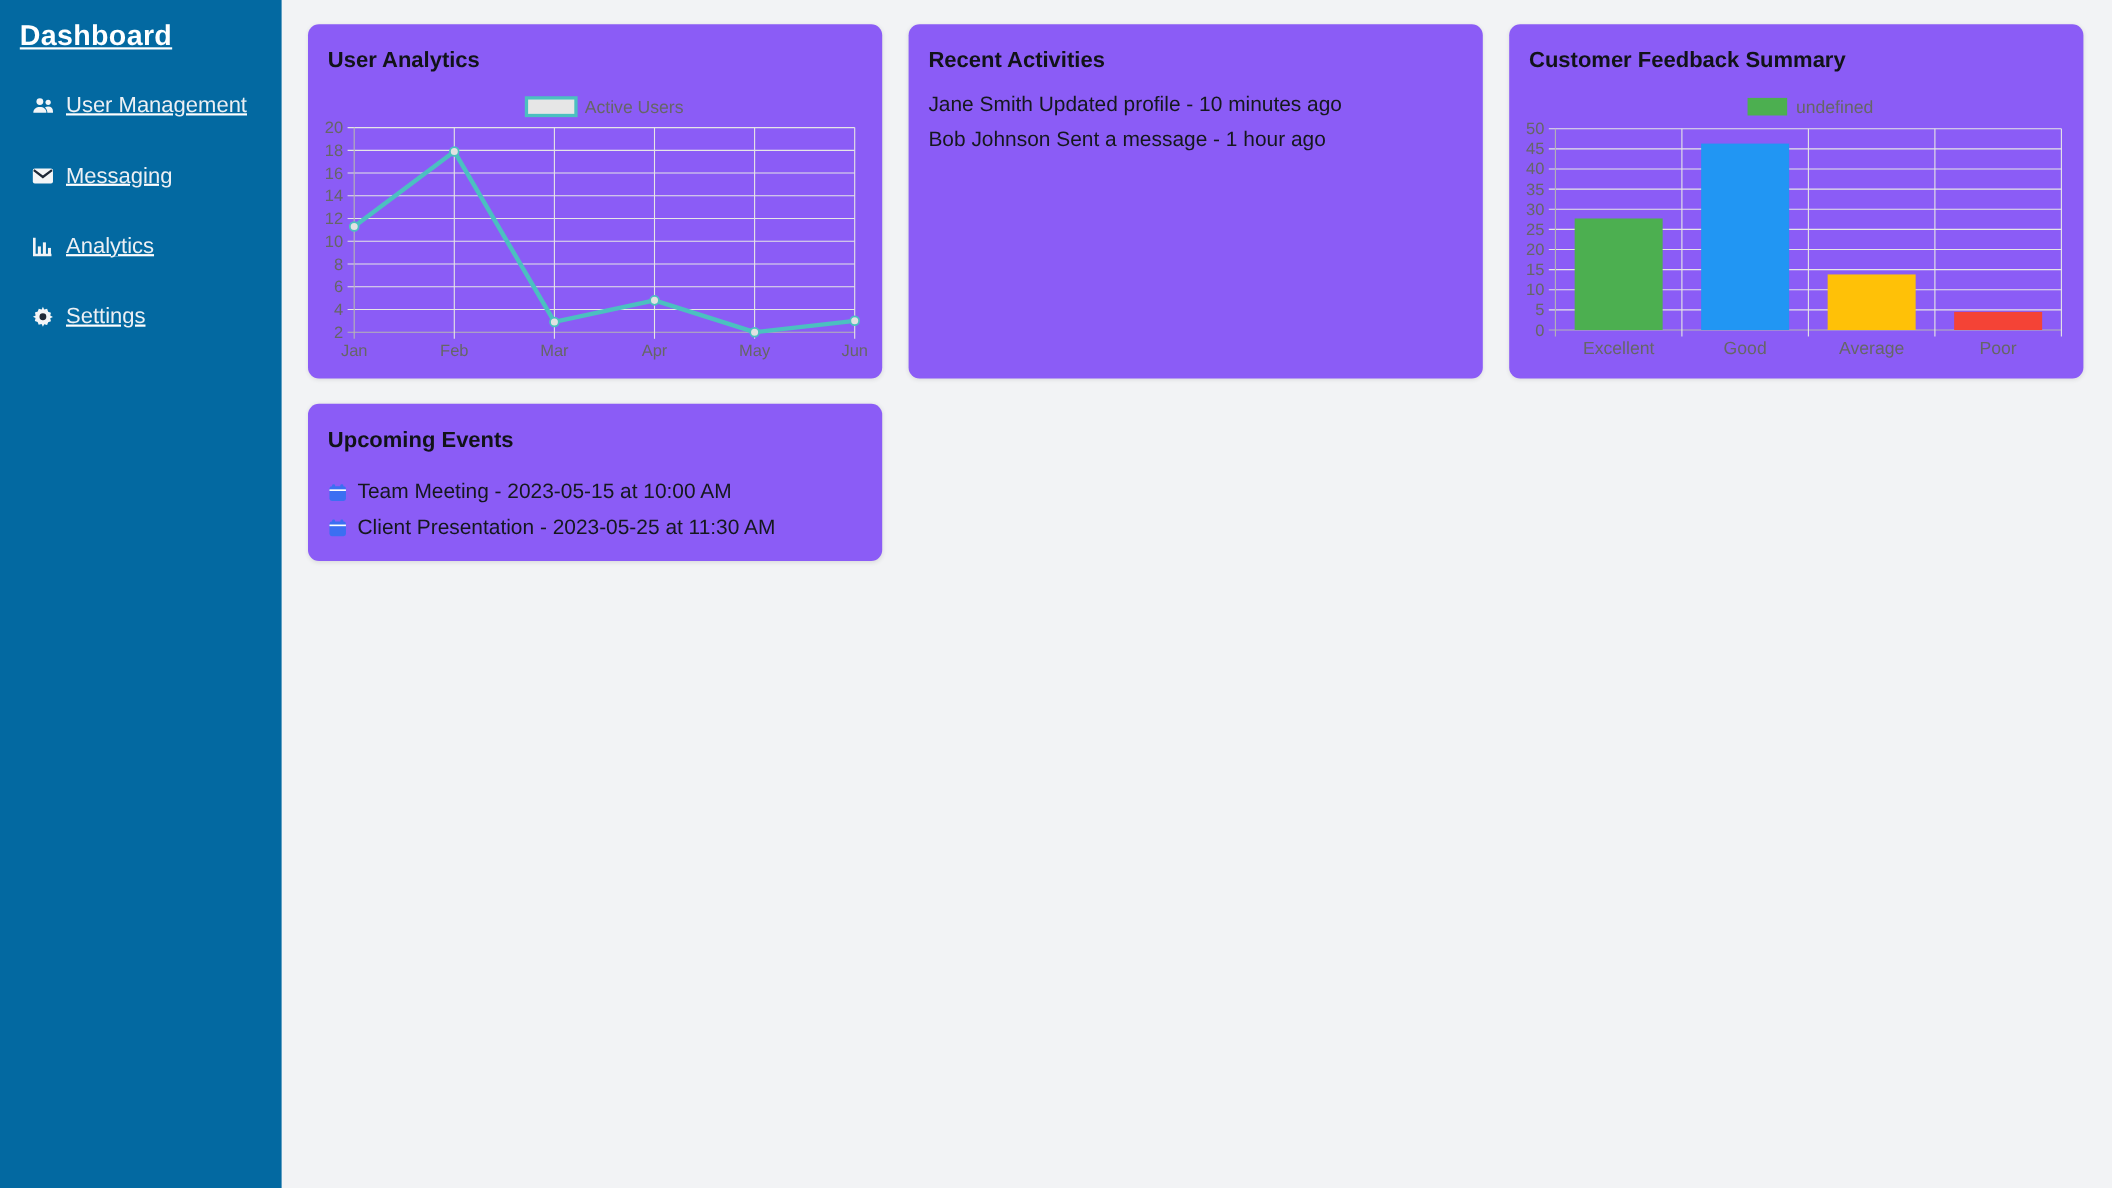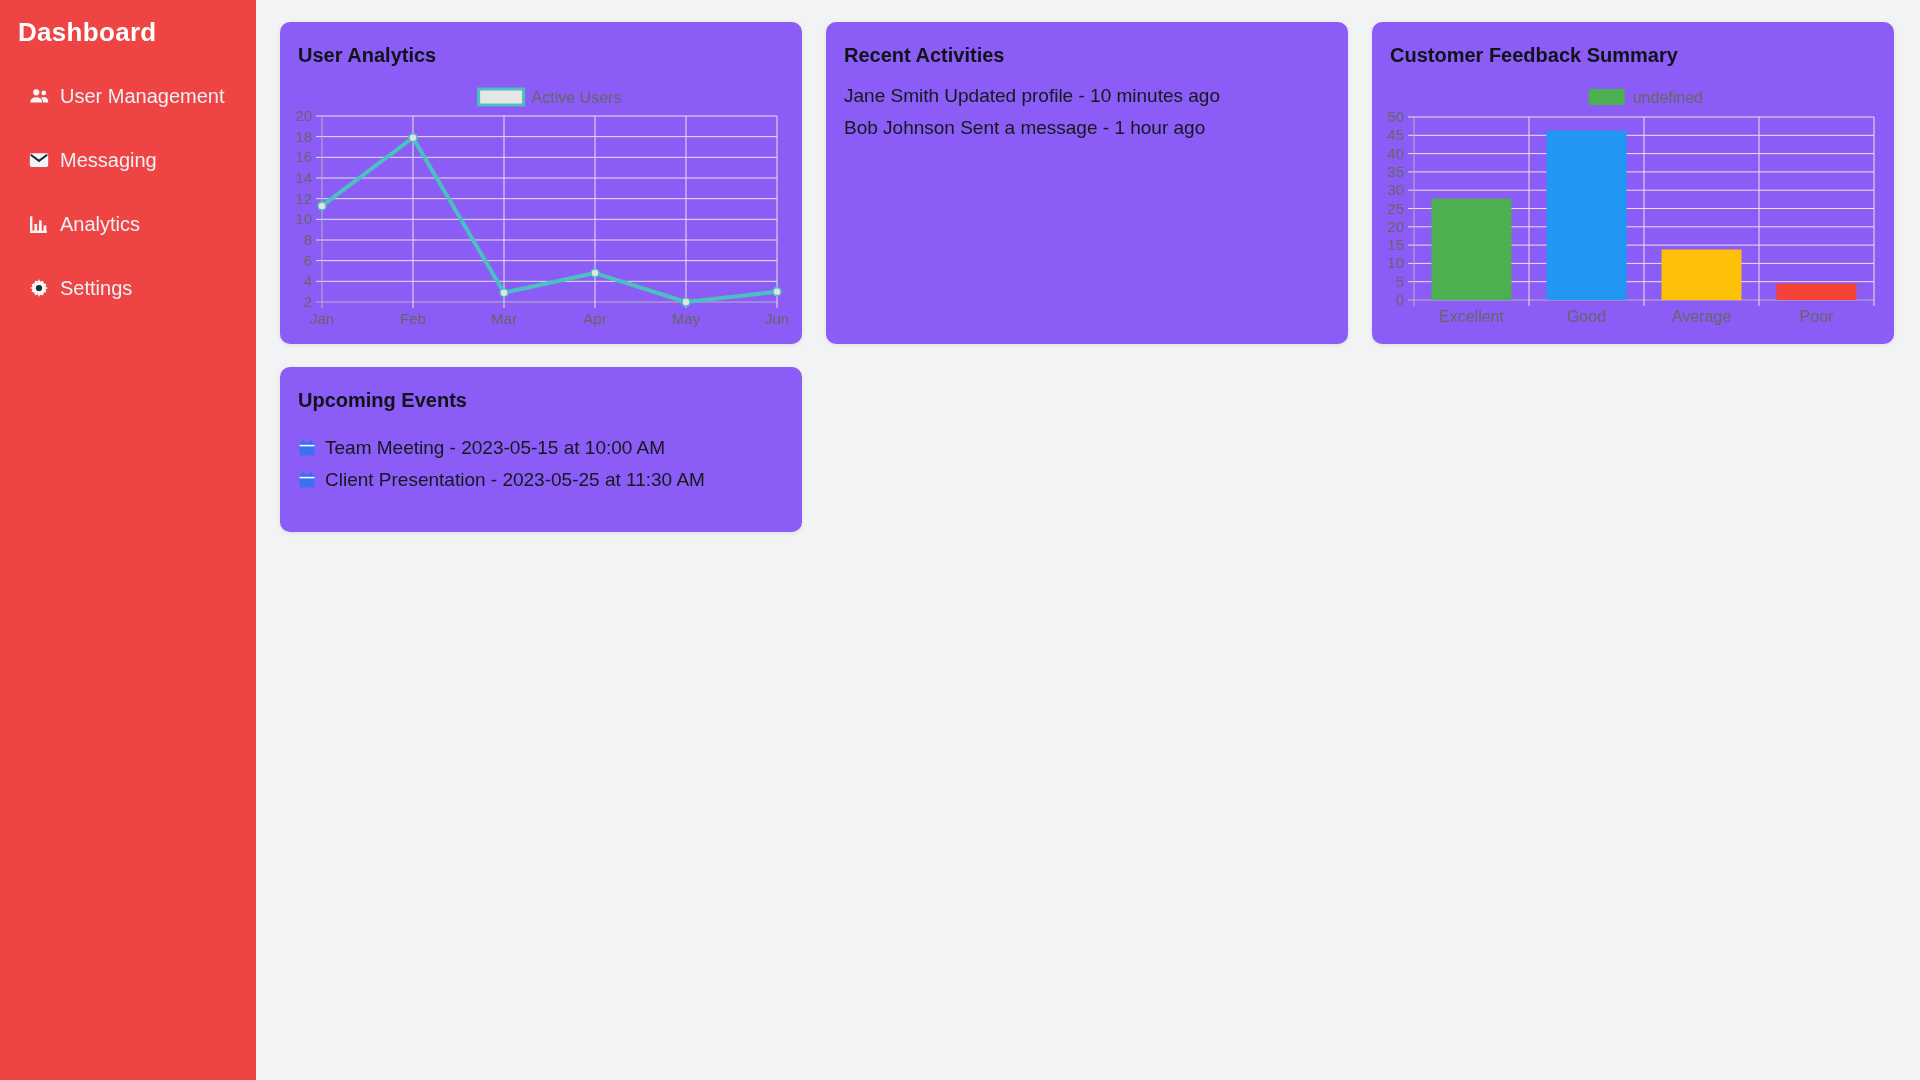--- a/index.html
+++ b/index.html
@@ -7,21 +7,21 @@
   body {
     font-family:"Liberation Sans", sans-serif;
     background:#F2F3F5;
     display:flex;
     overflow:hidden;
     color:#15181D;
   }
   
   .sidebar {
     width:256px; min-width:256px; height:1080px;
-    background:#ef4444; color:#FFFFFF;
+    background:#0369a1; color:#FFFFFF;text-decoration:underline;
   }
   .sidebar-title {
     font-size:26px; font-weight:bold; letter-spacing:.3px;
     margin:17px 0 0 18px; color:#FFFFFF;
   }
   .nav { margin-top:16px; list-style:none; }
   .nav-item {
     height:64px; display:flex; align-items:center;
     padding-left:28px; gap:10px; cursor:pointer;
   }
@@ -36,21 +36,21 @@
     grid-auto-rows:min-content;
     gap:23px 24px;
   }
   .card {
     background:#8b5cf6;
     border-radius:10px;
     box-shadow:0 1px 4px rgba(0,0,0,.09);
     padding:0 18px;
   }
   .card.tall { height:322px; }
-  .card.short { height:165px; }
+  .card.short { height:143px; }
   .card-title {
     font-size:20px; font-weight:bold; color:#111318;
     padding-top:21px; line-height:24px;
   }
   .chart { margin-top:8px; }
   svg text { font-family:"Liberation Sans", sans-serif; }
   
   .plain-list { list-style:none; margin-top:13px; }
   .plain-list li {
     font-size:19px; line-height:32px; color:#15181D;

